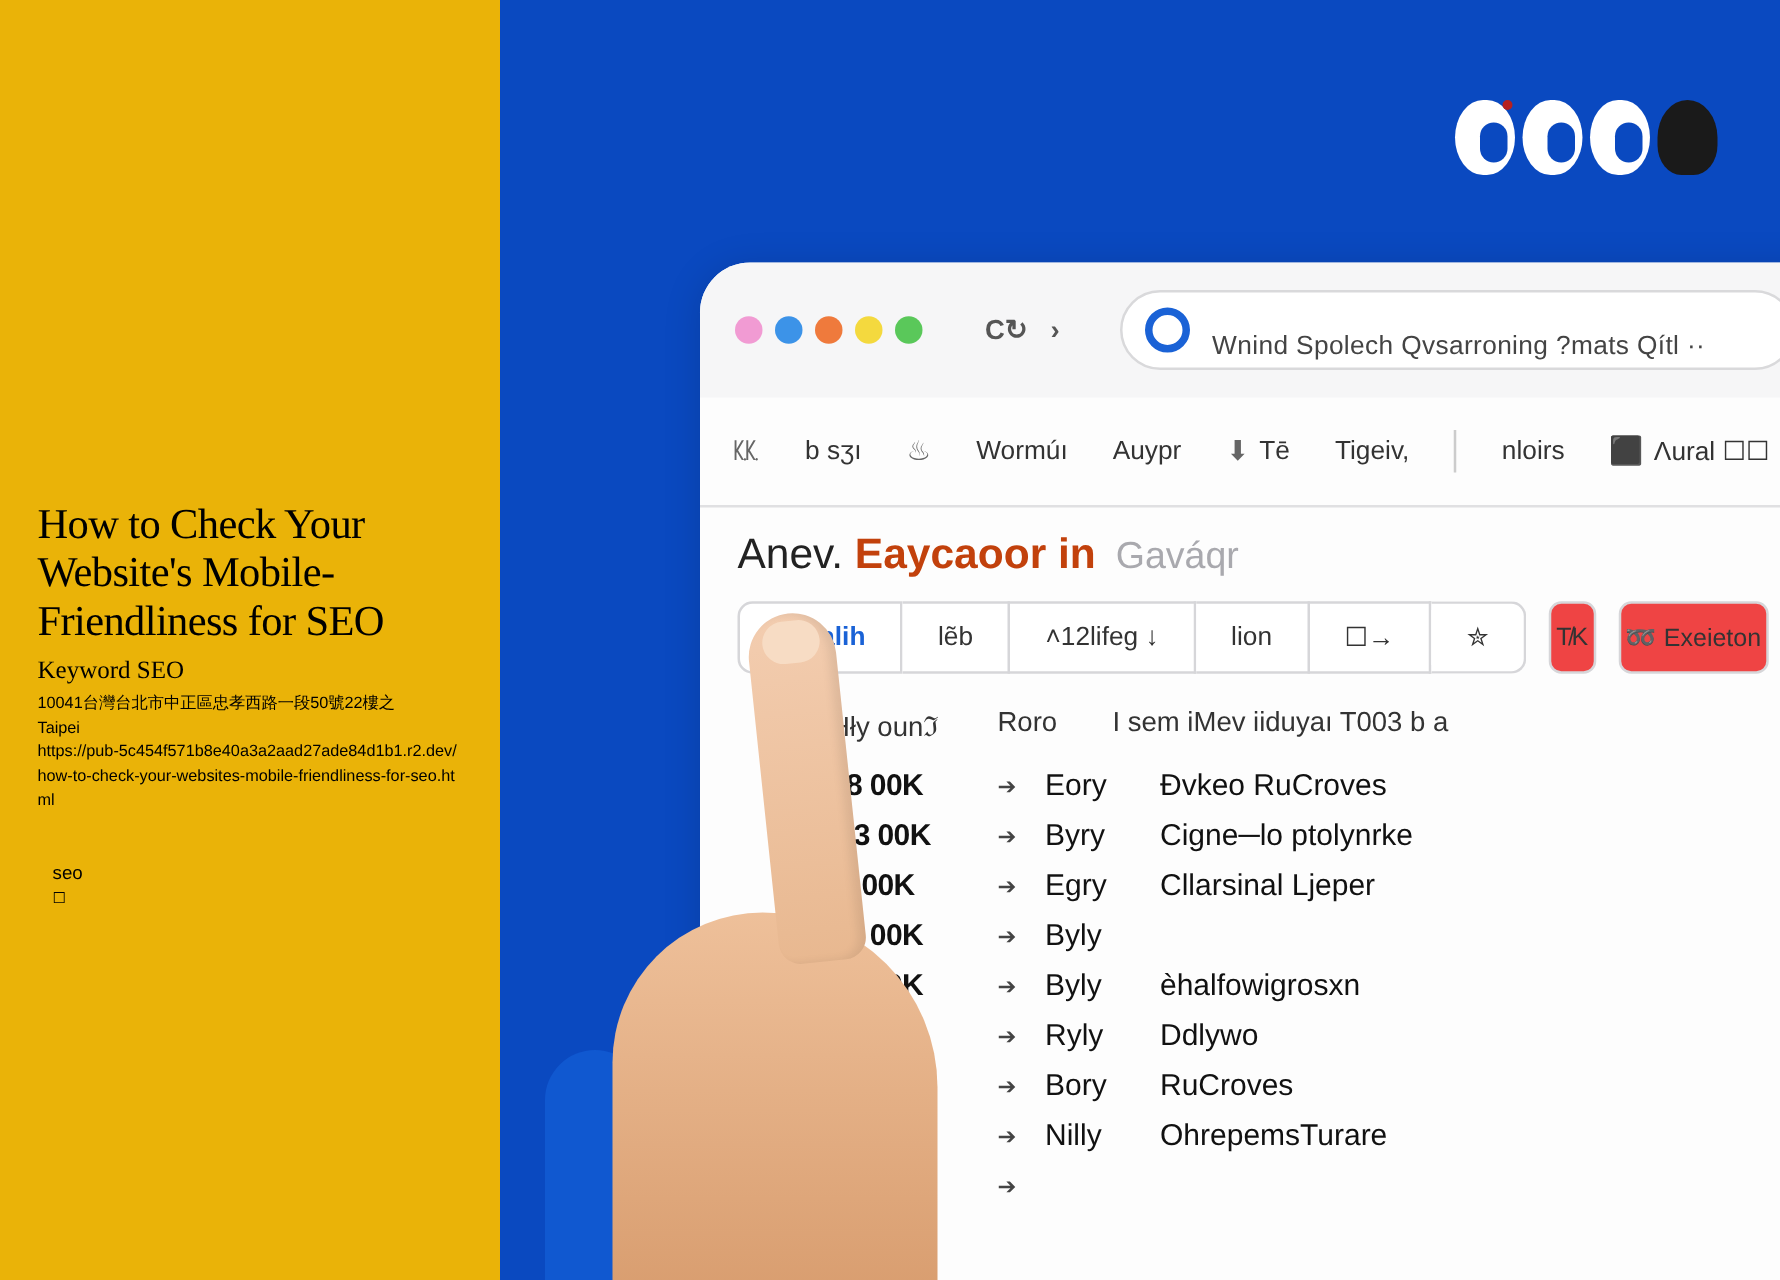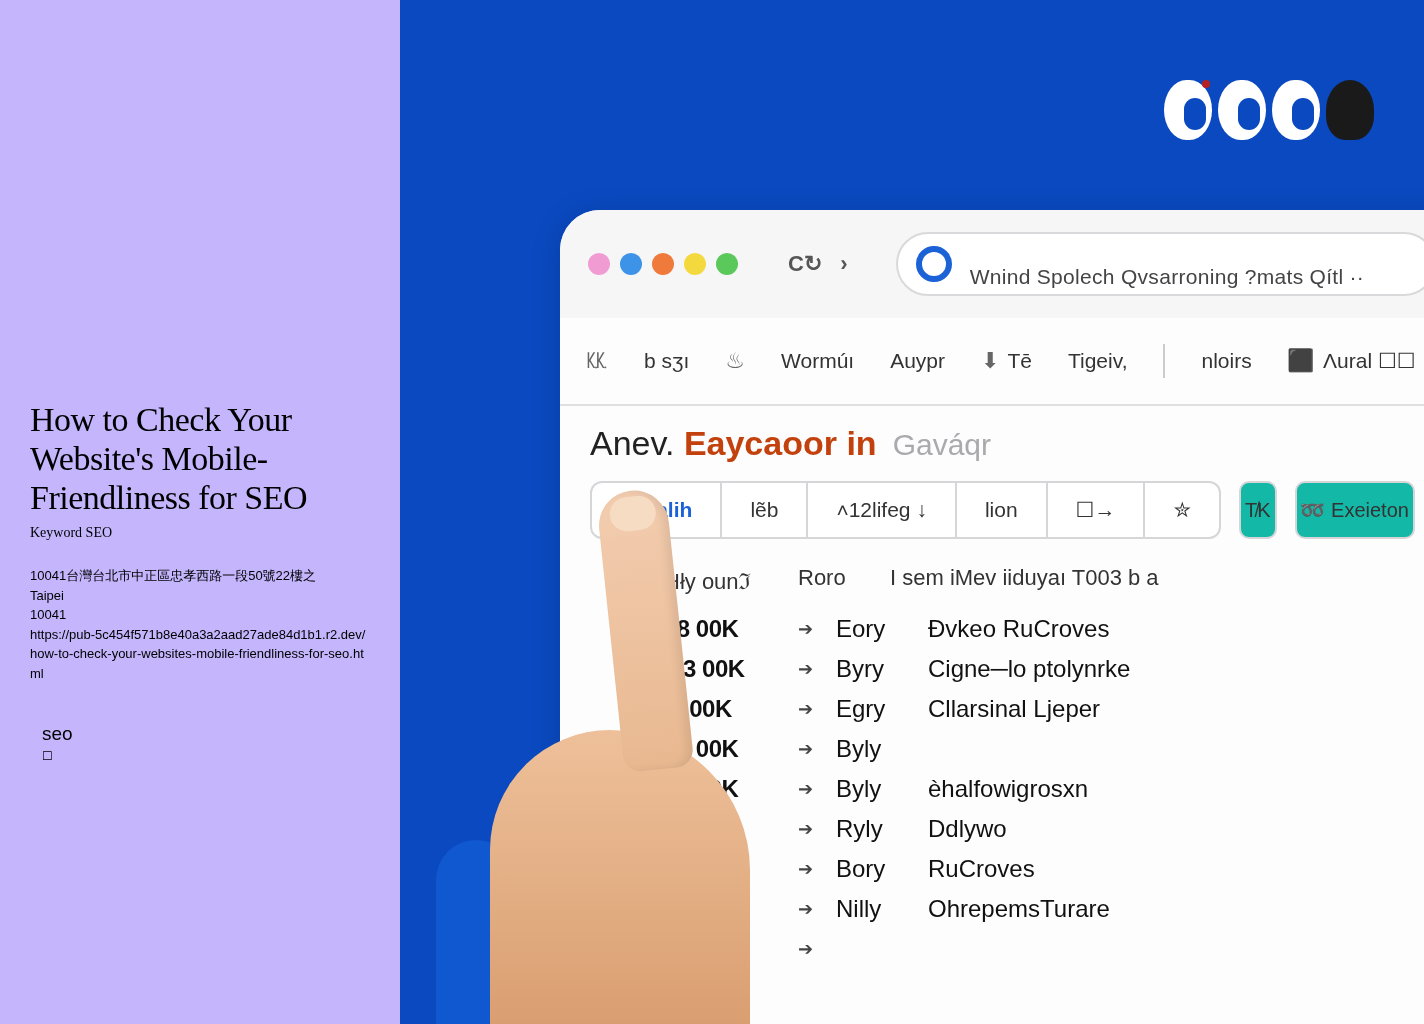--- a/index.html
+++ b/index.html
@@ -3,48 +3,48 @@
 <meta charset="utf-8">
 <style>
   * { box-sizing: border-box; margin: 0; padding: 0; }
   html, body { width: 1424px; height: 1024px; overflow: hidden; font-family: -apple-system, BlinkMacSystemFont, "Segoe UI", Arial, sans-serif; }
   body { display: flex; background: #fff; }
 
   
   .sidebar {
     width: 400px;
     height: 1024px;
-    background: #c4b5fd;
+    background: #eab308;
     padding: 30px;
     flex: 0 0 400px;
   }
   .sidebar-spacer { height: 370px; }
   .title {
     font-size: 34px;
     font-weight: 400;
     line-height: 1.15;
     color: #000;
     font-family: Georgia, 'Times New Roman', serif;
     letter-spacing: -0.5px;
     margin-bottom: 8px;
   }
   .subtitle {
-    font-size: 14px;
+    font-size: 20px;
     color: #000;
-    margin-bottom: 25px;
+    margin-bottom: 4px;
     font-family: Georgia, 'Times New Roman', serif;
   }
   .meta-line {
     font-size: 13px;
     color: #000;
     line-height: 1.5;
     word-break: break-all;
   }
   .tag-block { margin-top: 40px; padding-left: 12px; }
-  .tag { font-size: 19px; color: #000; }
+  .tag { font-size: 15px; color: #000; }
   .tag-icon { font-size: 12px; margin-top: 4px; }
 
   
   .right {
     flex: 1;
     height: 1024px;
     background: #0a49c0;
     position: relative;
     overflow: hidden;
   }
@@ -156,21 +156,21 @@
     background: #fff;
   }
   .tool-seg.first { border-radius: 12px 0 0 12px; color: #1a62d6; font-weight: 600; }
   .tool-seg + .tool-seg { border-left: none; }
   .tool-seg.last { border-radius: 0 12px 12px 0; }
   .tool-gap { width: 18px; }
   .tool-single {
     height: 58px; padding: 0 4px;
     border: 2px solid #d6d6d9; border-radius: 10px;
     display: flex; align-items: center; font-size: 20px; color: #333;
-    background: #14b8a6;
+    background: #ef4444;
   }
 
   
   .result-head {
     display: flex; gap: 24px; font-size: 22px; color: #333;
     padding: 10px 0 14px 74px;
   }
   .result-head .c1 { width: 110px; }
   .result-head .c2 { width: 68px; }
 
@@ -225,21 +225,20 @@
 </style>
 </head>
 <body>
 
 <aside class="sidebar">
   <div class="sidebar-spacer"></div>
   <h1 class="title">How to Check Your Website's Mobile-Friendliness for SEO</h1>
   <div class="subtitle">Keyword SEO</div>
   <div class="meta-line">10041台灣台北市中正區忠孝西路一段50號22樓之</div>
   <div class="meta-line">Taipei</div>
-  <div class="meta-line">10041</div>
   <div class="meta-line">https://pub-5c454f571b8e40a3a2aad27ade84d1b1.r2.dev/how-to-check-your-websites-mobile-friendliness-for-seo.html</div>
   <div class="tag-block">
     <div class="tag">seo</div>
     <div class="tag-icon">☐</div>
   </div>
 </aside>
 
 <div class="right">
 
   <div class="logo-cluster">

